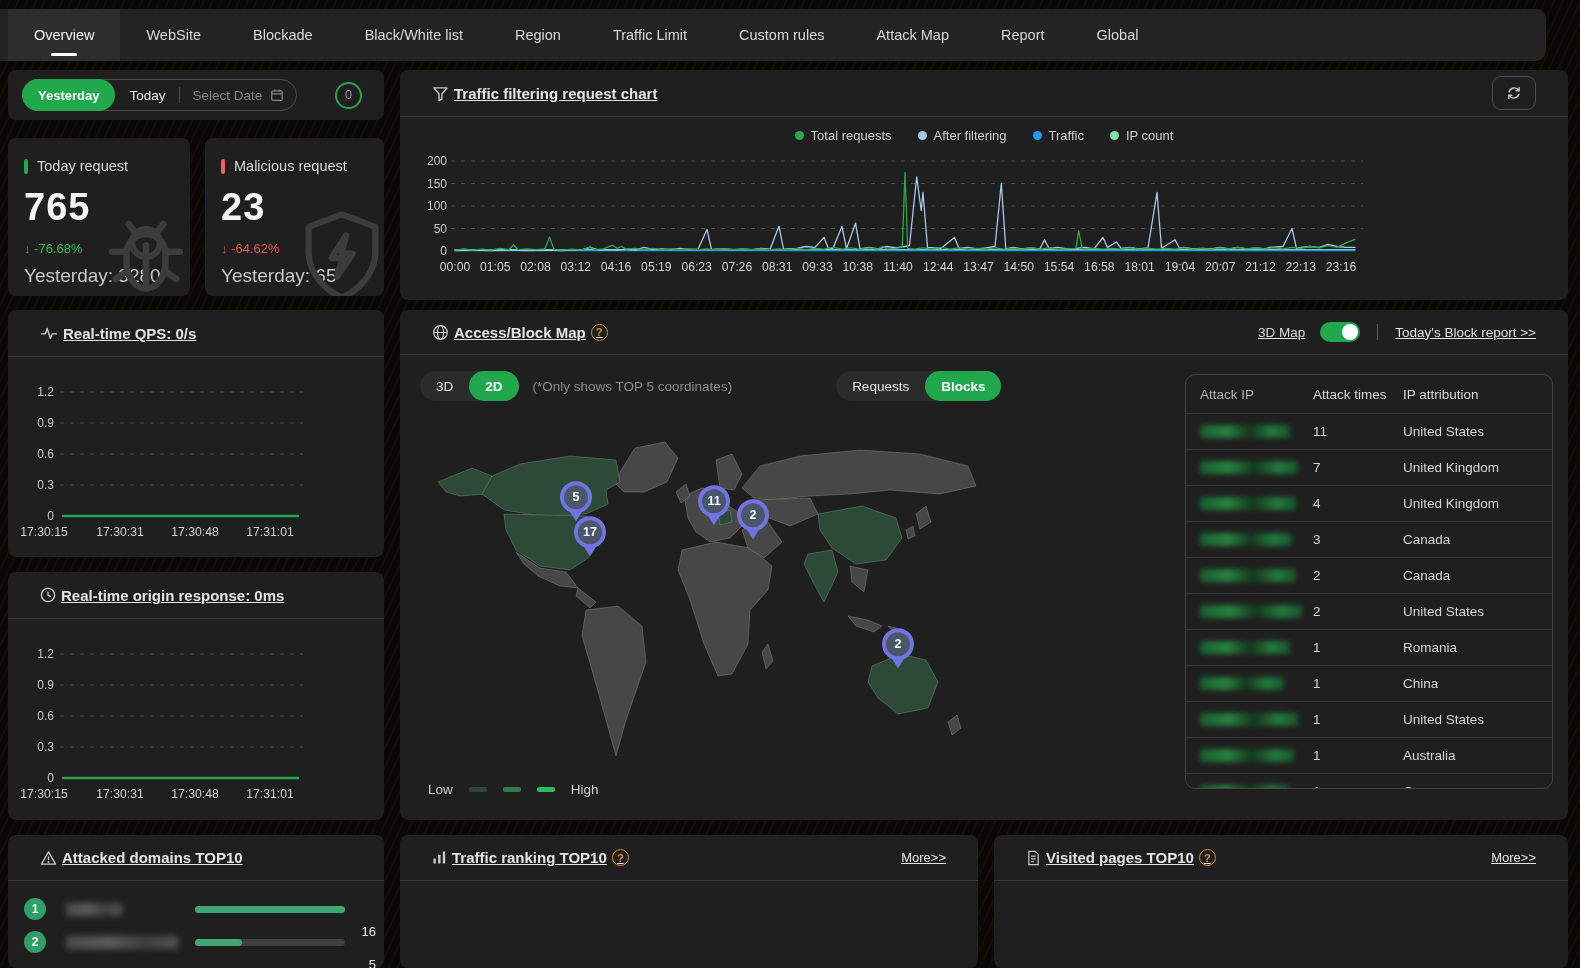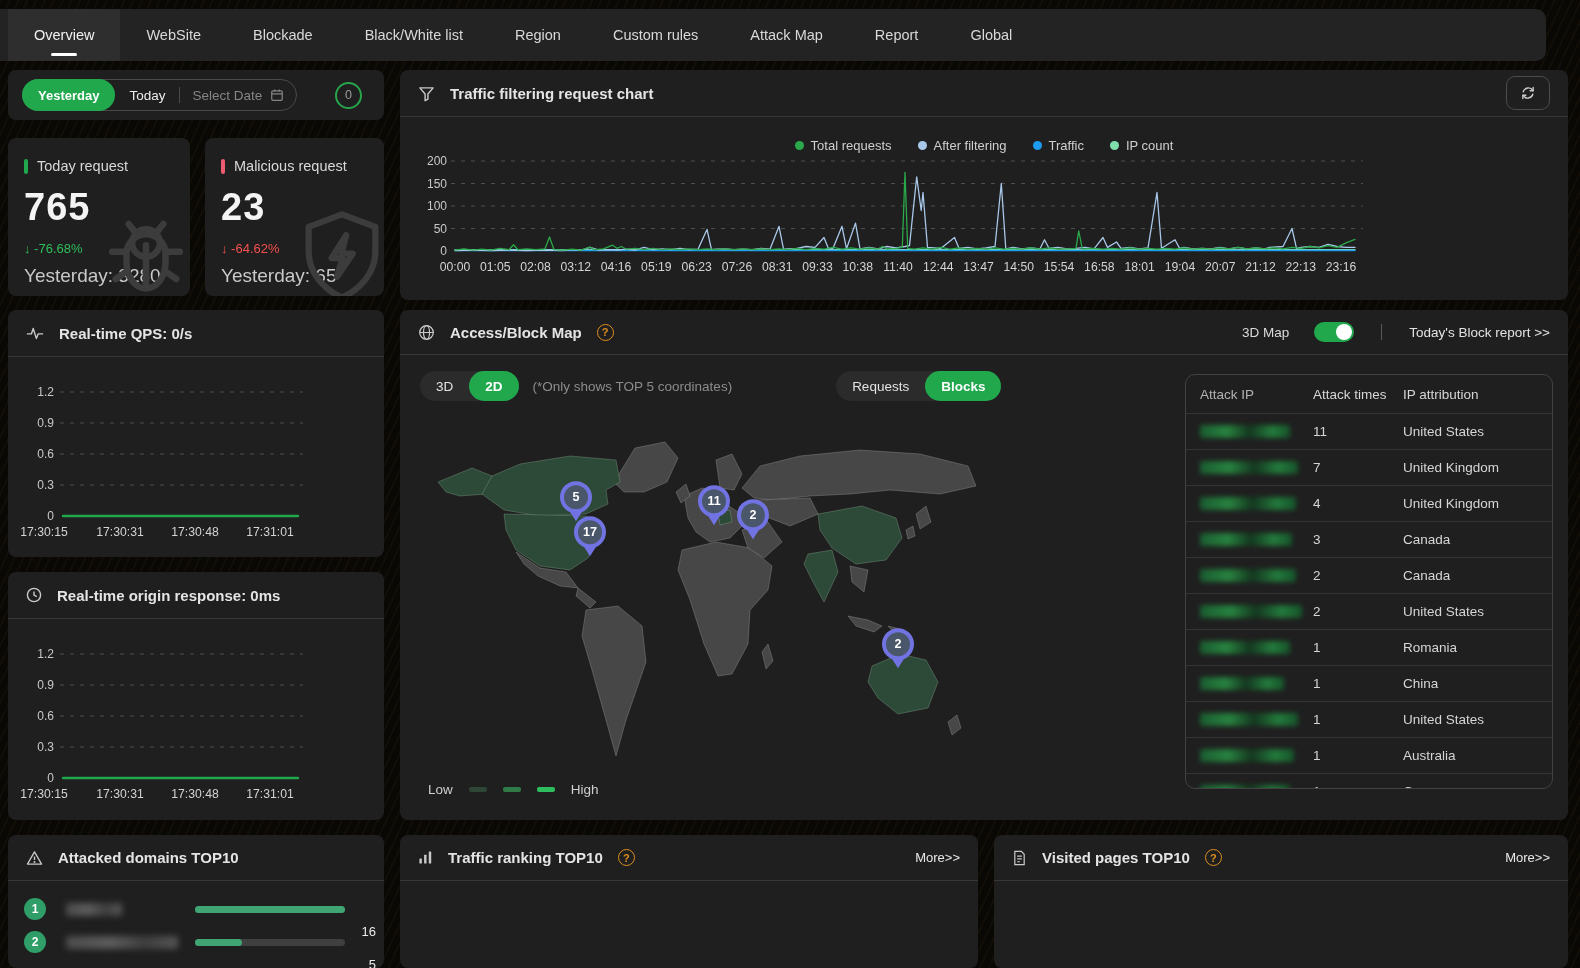--- a/index.html
+++ b/index.html
@@ -11,22 +11,22 @@
        pointer-events:none;}
   
   .nav{position:absolute;left:0;top:9px;width:1546px;height:52px;background:#232323;
        border-radius:0 10px 10px 0;display:flex;align-items:stretch;padding-left:8px;box-sizing:border-box;z-index:2;text-align:center;}
   .tab{position:relative;display:flex;align-items:center;padding:0 26px;font-size:14.5px;color:#d9d9d9;cursor:pointer;}
   .tab.active{background:#2e2e2e;color:#f2f2f2;}
   .tab.active::after{content:"";position:absolute;bottom:5px;left:50%;transform:translateX(-50%);
        width:26px;height:3px;border-radius:2px;background:#ffffff;}
   
   .panel{position:absolute;background:#1f1f1f;border-radius:8px;overflow:hidden;z-index:1;}
-  .phead{display:flex;align-items:center;gap:15px;height:47px;padding:0 18px;
-       border-bottom:1px solid #373737;color:#e4e4e4;font-size:15px;font-weight:700;box-sizing:border-box;}
+  .phead{display:flex;align-items:center;gap:5px;height:47px;padding:0 32px;
+       border-bottom:1px solid #373737;color:#e4e4e4;font-size:15px;font-weight:700;box-sizing:border-box;text-decoration:underline;}
   .picon{display:flex;align-items:center;color:#c9c9c9;flex:0 0 auto;}
   .spacer{flex:1;}
   .help{width:17px;height:17px;border-radius:50%;border:1.5px solid #de8f1f;color:#de8f1f;
        font-size:11px;font-weight:700;display:flex;align-items:center;justify-content:center;box-sizing:border-box;}
   .more{font-size:13px;font-weight:400;color:#e8e8e8;cursor:pointer;}
   
   .datepanel{left:8px;top:70px;width:376px;height:50px;display:flex;align-items:center;padding:0 14px;box-sizing:border-box;}
   .datewrap{display:flex;align-items:center;height:30px;border:1px solid #4a4a4a;border-radius:16px;}
   .btn-yesterday{height:32px;margin:-1px 0 -1px -1px;padding:0 16px;background:#21a84d;border-radius:16px;
        color:#fff;font-weight:700;font-size:13px;display:flex;align-items:center;cursor:pointer;}
@@ -37,21 +37,21 @@
        display:flex;align-items:center;justify-content:center;box-sizing:border-box;margin-right:8px;}
   
   .card{padding:20px 16px;box-sizing:border-box;}
   .card .trow{display:flex;align-items:center;gap:9px;font-size:14.5px;color:#d8d8d8;}
   .cbar{width:4px;height:15px;border-radius:2px;}
   .cval{font-size:38px;font-weight:700;color:#f4f4f4;margin-top:12px;letter-spacing:1px;}
   .cdelta{font-size:13px;margin-top:12px;}
   .ccmp{font-size:19px;color:#c9c9c9;margin-top:9px;}
   .wm{position:absolute;right:-8px;bottom:-12px;opacity:1;}
   
-  .legend{position:absolute;left:0;top:68px;width:100%;display:flex;justify-content:center;gap:26px;align-items:flex-end;}
+  .legend{position:absolute;left:0;top:58px;width:100%;display:flex;justify-content:center;gap:26px;align-items:flex-end;}
   .litem{display:flex;align-items:center;gap:7px;font-size:13px;color:#cfcfcf;cursor:pointer;}
   .ldot{width:9px;height:9px;border-radius:50%;}
   .refresh-btn{width:42px;height:32px;border:1px solid #4c4c4c;border-radius:9px;display:flex;
        align-items:center;justify-content:center;color:#c9c9c9;cursor:pointer;}
   
   .seg{display:inline-flex;background:#2b2b2b;border-radius:16px;height:30px;align-items:center;}
   .seg .opt{padding:0 16px;height:30px;display:flex;align-items:center;font-size:13.5px;color:#e3e3e3;
        border-radius:16px;cursor:pointer;}
   .seg .opt.active{background:#21a84d;color:#fff;font-weight:700;}
   .mapnote{font-size:13.5px;color:#8c8c8c;}
@@ -90,20 +90,21 @@
 <body>
 
 <div class="app">
 
   <div class="nav" id="nav">
       <div class="tab active">Overview</div>
       <div class="tab">WebSite</div>
       <div class="tab">Blockade</div>
       <div class="tab">Black/White list</div>
       <div class="tab">Region</div>
+      <div class="tab">Traffic Limit</div>
       <div class="tab">Custom rules</div>
       <div class="tab">Attack Map</div>
       <div class="tab">Report</div>
       <div class="tab">Global</div>
     </div>
 
   <div class="panel datepanel">
     <div class="datewrap">
       <div class="btn-yesterday">Yesterday</div>
       <div class="btn-today">Today</div>

